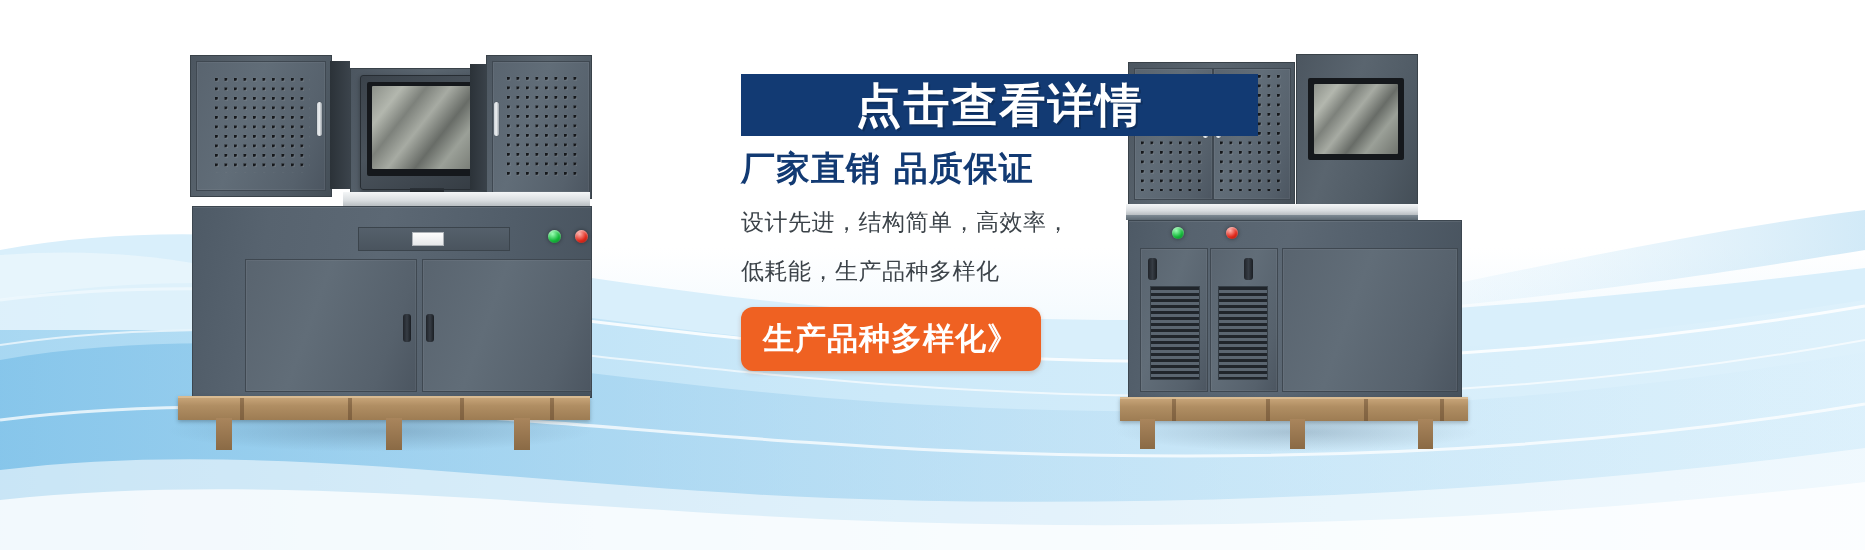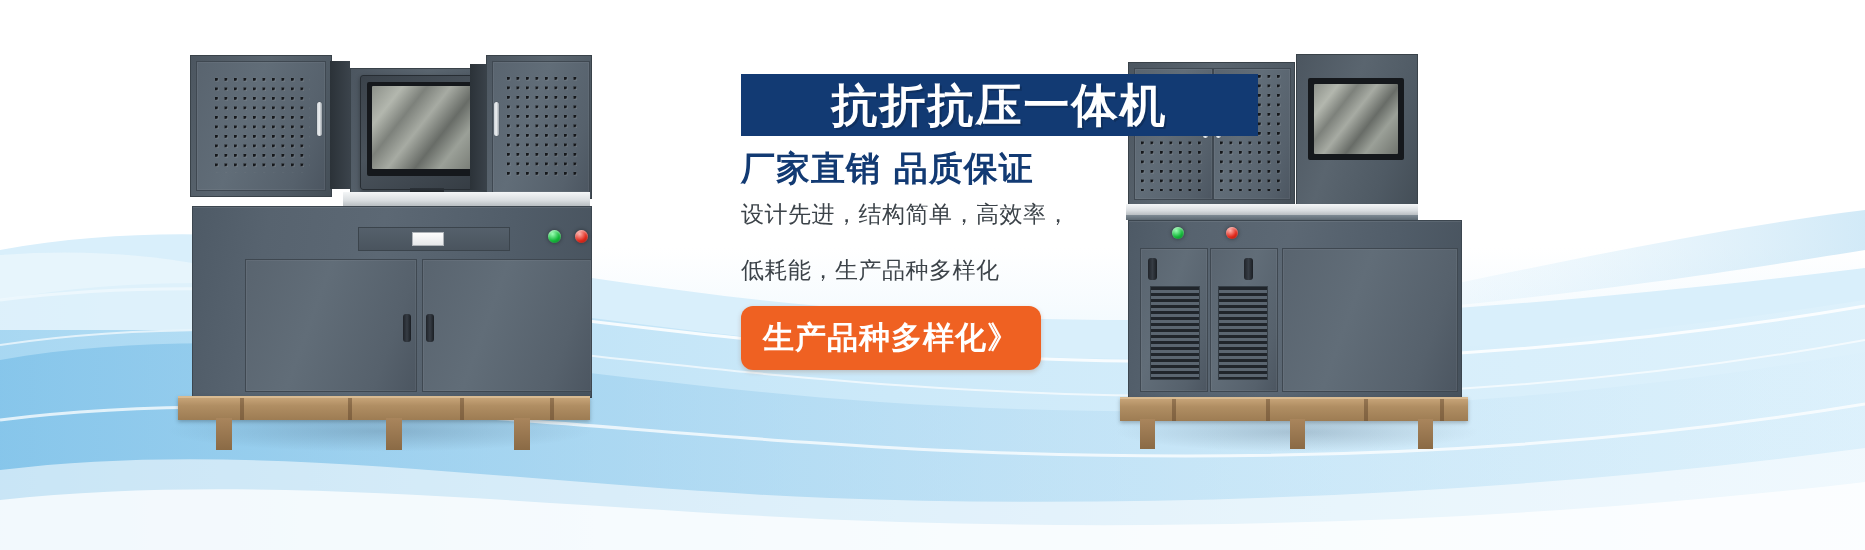--- a/index.html
+++ b/index.html
@@ -74,21 +74,21 @@
   .title-bar .title-text{
     font-family:"DejaVu Sans","Liberation Sans",sans-serif;
     font-weight:bold;color:#ffffff;font-size:46px;letter-spacing:2px;line-height:1;
     white-space:nowrap;text-shadow:2px 2px 0 rgba(0,0,0,.18);}
 
   .line-orange{margin-top:18px;font-size:34px;font-weight:bold;color:#ef5a1c;letter-spacing:1px;
     font-family:"DejaVu Sans","Liberation Sans",sans-serif;white-space:nowrap;}
   .line-blue{margin-top:10px;font-size:34px;font-weight:bold;color:#123a73;letter-spacing:1px;
     font-family:"DejaVu Sans","Liberation Sans",sans-serif;white-space:nowrap;}
 
-  .desc{margin-top:4px;color:#3c4349;font-size:23px;line-height:1.65;letter-spacing:.5px;
+  .desc{margin-top:12px;color:#3c4349;font-size:23px;line-height:1.65;letter-spacing:.5px;
     font-family:"DejaVu Sans","Liberation Sans",sans-serif;white-space:nowrap;}
 
   .cta{margin-top:16px;width:300px;height:64px;background:#ef6122;border-radius:12px;
     display:flex;align-items:center;justify-content:center;cursor:pointer;
     box-shadow:0 2px 5px rgba(120,50,10,.22);}
   .cta-text{color:#ffffff;font-weight:bold;font-size:31px;letter-spacing:1px;white-space:nowrap;
     font-family:"DejaVu Sans","Liberation Sans",sans-serif;}
 </style>
 </head>
 <body>
@@ -231,26 +231,26 @@
       <div class="slat" style="left:320px;"></div>
     </div>
     <div class="pallet-foot" style="left:22px;top:379px;width:15px;height:30px;"></div>
     <div class="pallet-foot" style="left:172px;top:379px;width:15px;height:30px;"></div>
     <div class="pallet-foot" style="left:300px;top:379px;width:15px;height:30px;"></div>
   </div>
 
   <div class="copy">
 
     <div class="title-bar">
-      <span class="title-text">抗折抗压一体机</span>
+      <span class="title-text">点击查看详情</span>
     </div>
 
     <div class="line-blue">厂家直销  品质保证</div>
 
     <div class="desc">设计先进，结构简单，高效率，</div>
-    <div class="desc" style="margin-top:18px;">低耗能，生产品种多样化</div>
+    <div class="desc" style="margin-top:11px;">低耗能，生产品种多样化</div>
 
     <div class="cta">
       <span class="cta-text">生产品种多样化》</span>
     </div>
   </div>
 
 </div>
 
 </body></html>

